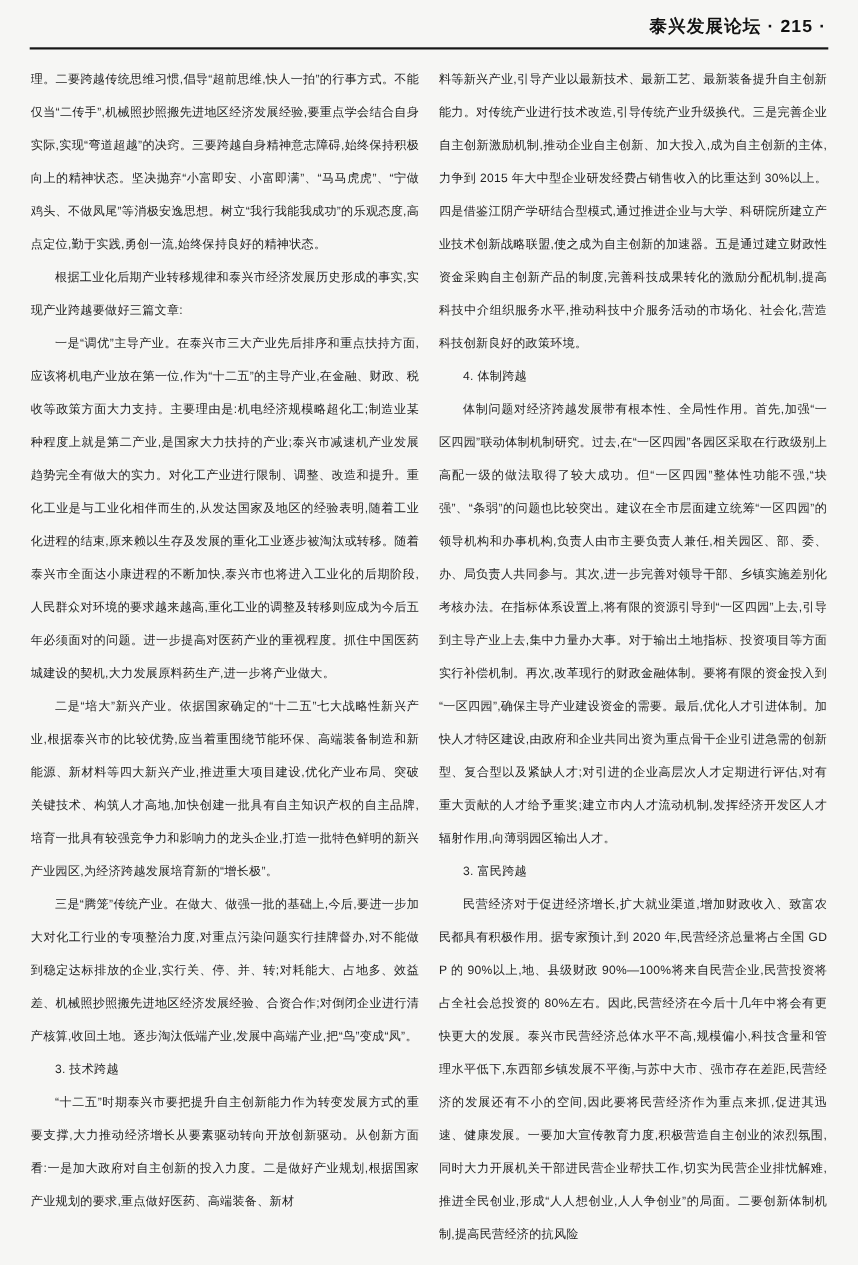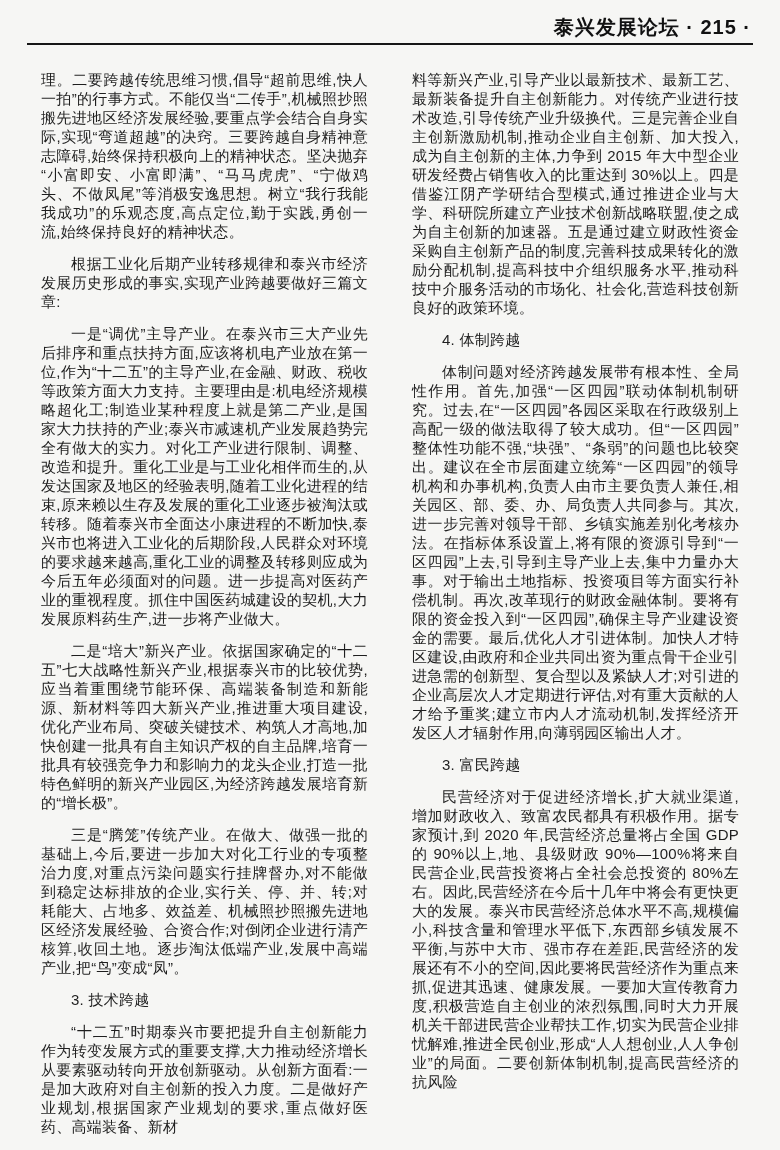--- a/index.html
+++ b/index.html
@@ -10,21 +10,21 @@
     background: #f6f6f4;
     font-family: "Liberation Sans", "DejaVu Sans", sans-serif;
     color: #1e1e1e;
     overflow: hidden;
     box-sizing: border-box;
   }
   .running-head {
     position: absolute;
     top: 14px;
     right: 29px;
-    font-size: 20px;
+    font-size: 16px;
     font-weight: 700;
     letter-spacing: 1px;
     color: #111;
     white-space: nowrap;
   }
   .running-head .pageno { font-weight: 600; }
   .head-rule {
     position: absolute;
     top: 43px;
     left: 27px;
@@ -42,23 +42,23 @@
     gap: 18px;
     overflow: hidden;
   }
   .col {
     flex: 1 1 0;
     min-width: 0;
     text-align: justify;
     text-justify: inter-ideograph;
   }
   .para {
-    margin: 13px;
-    font-size: 15px;
-    line-height: 19px;
+    margin: 0;
+    font-size: 11px;
+    line-height: 30px;
     letter-spacing: 0.25px;
     word-break: break-all;
   }
   .para.indent { text-indent: 2em; }
 </style>
 </head>
 <body>
 
 <div class="page">
 

